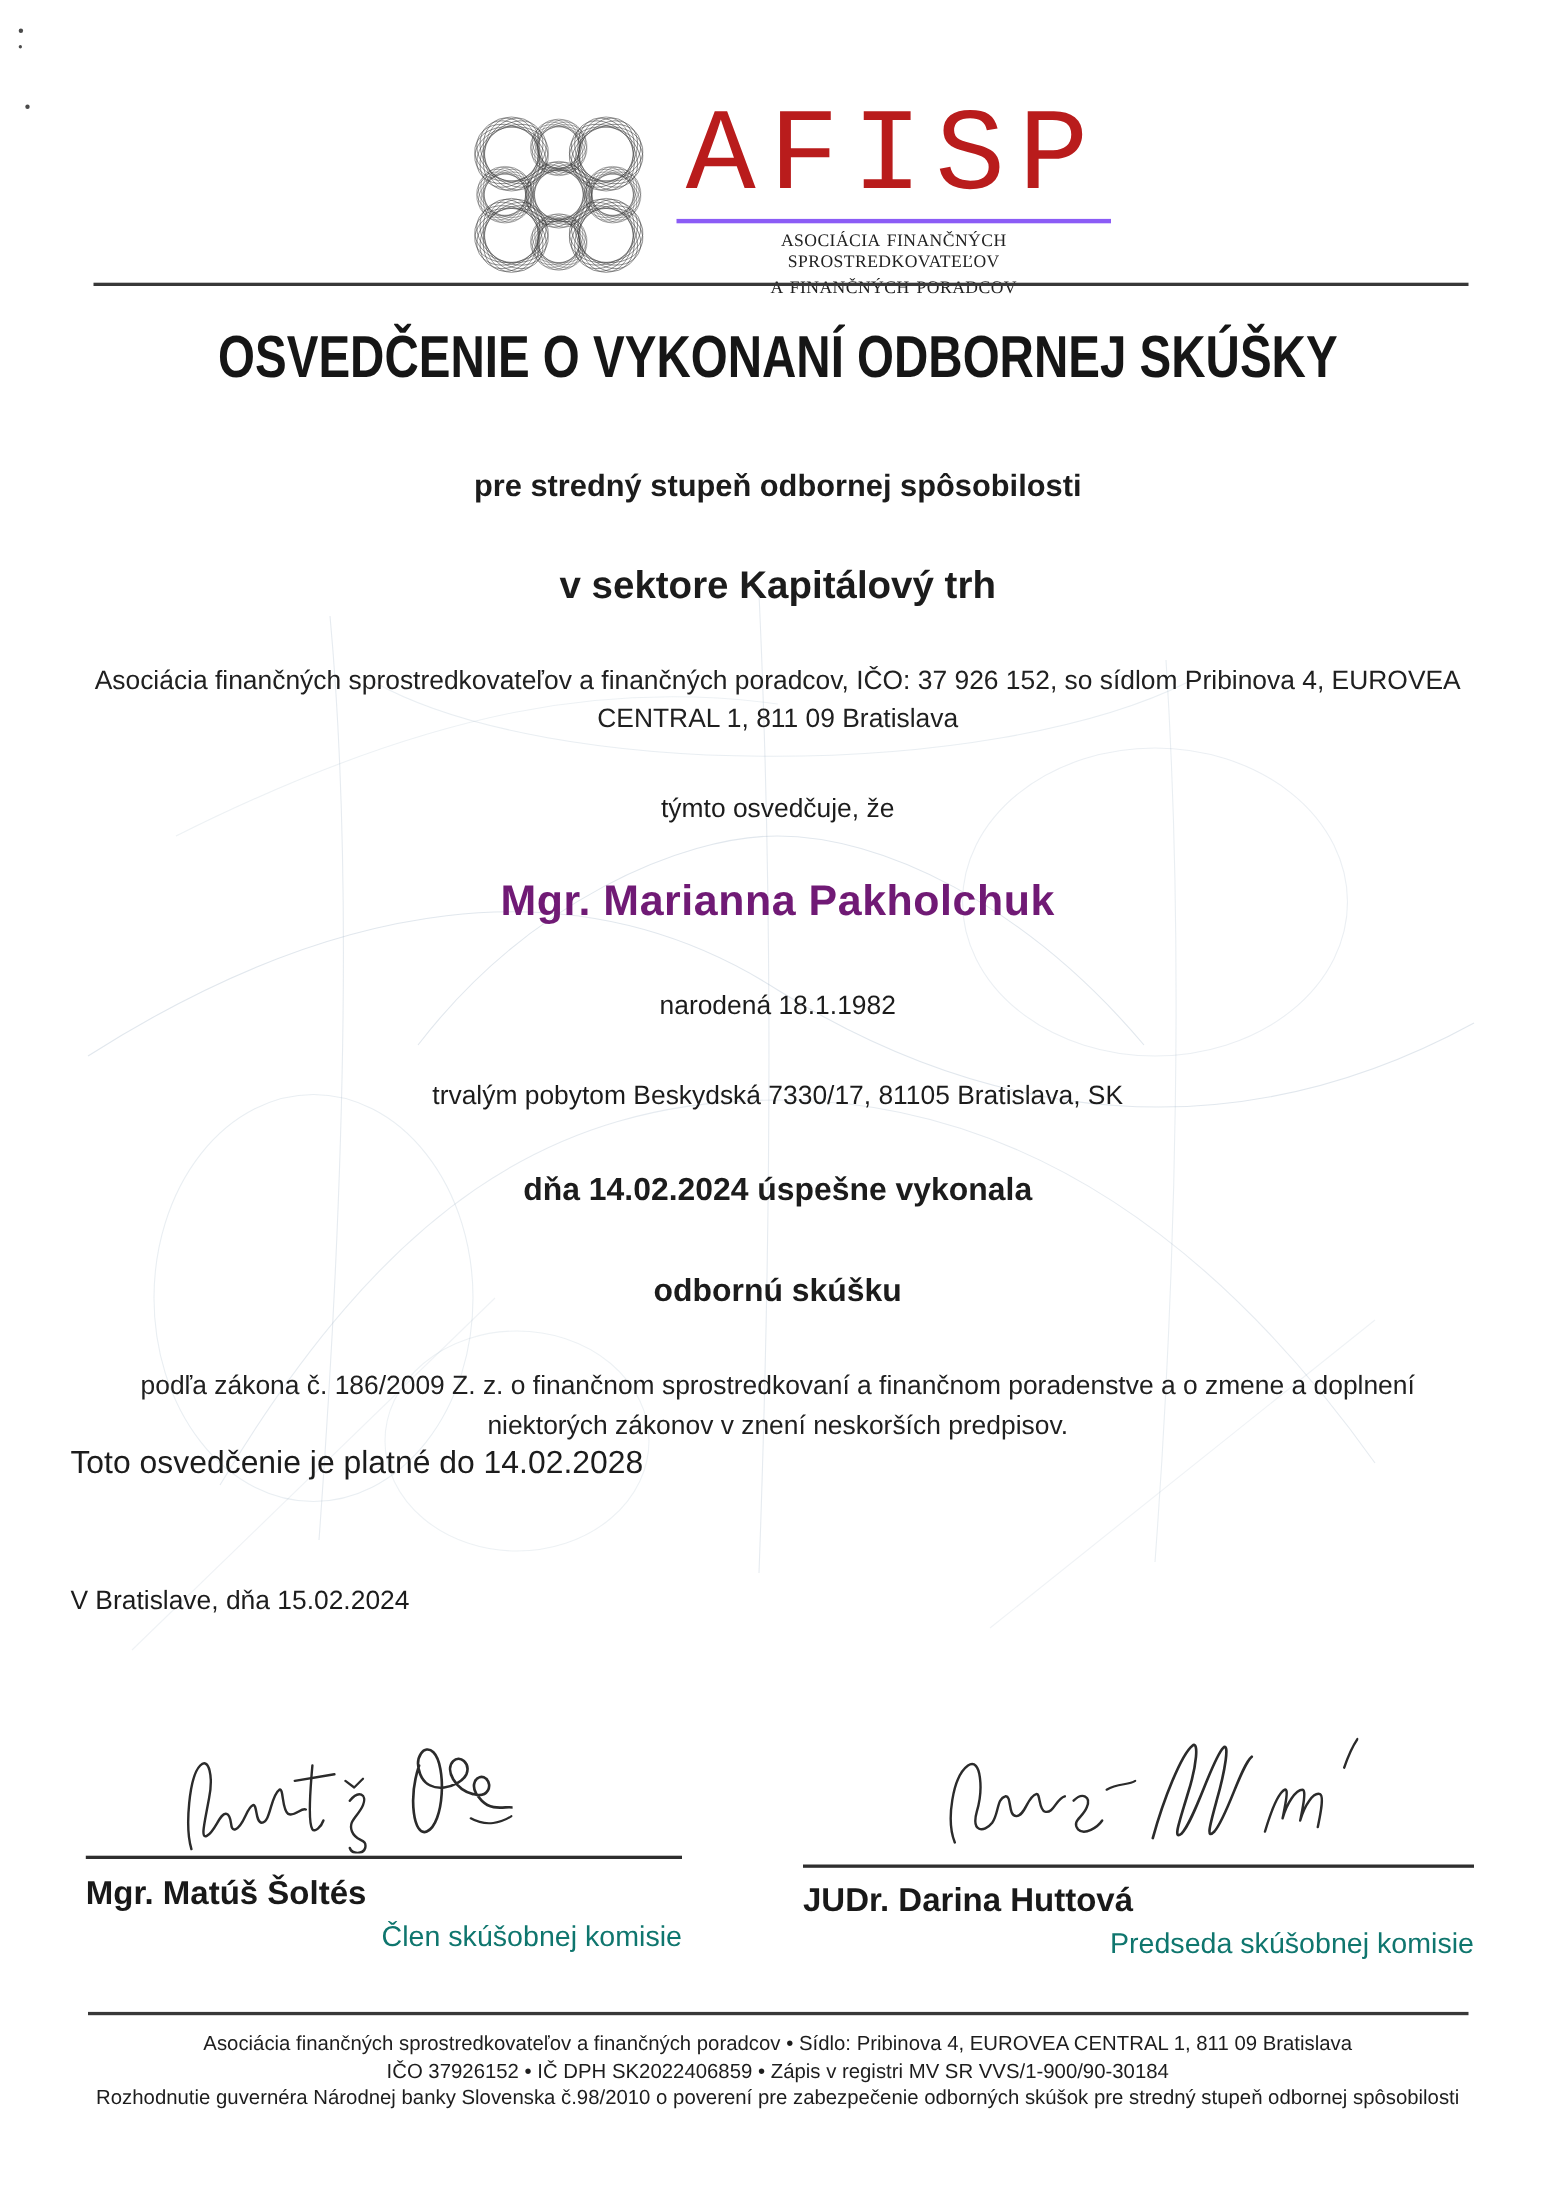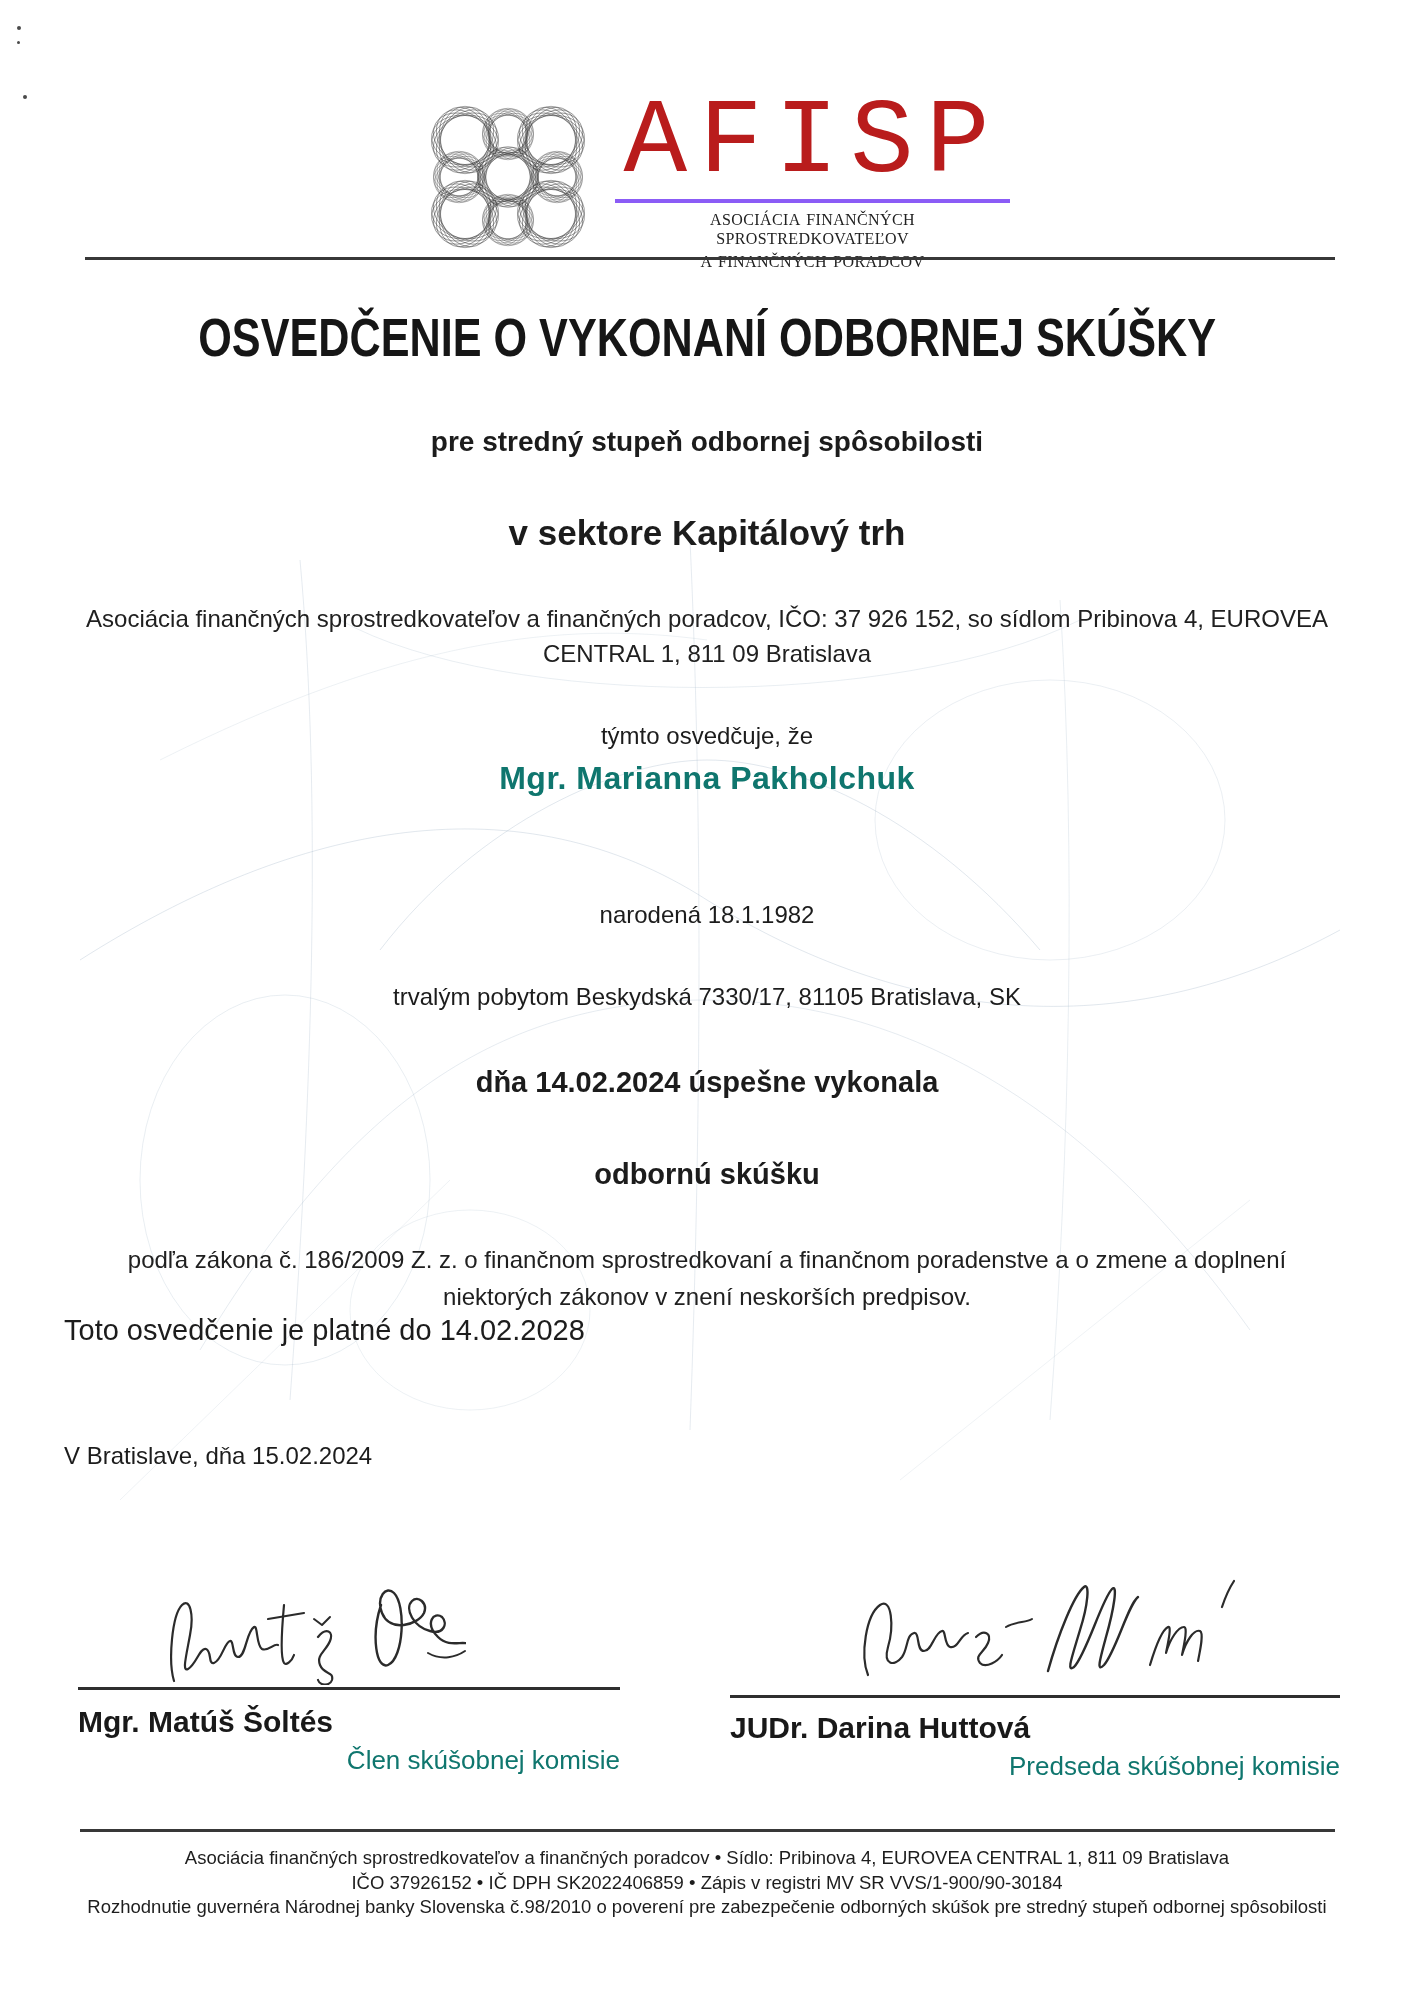--- a/index.html
+++ b/index.html
@@ -14,28 +14,28 @@
   
   .rosette{position:absolute;left:428px;top:104px;}
   .logo-text{position:absolute;left:615px;top:88px;width:395px;text-align:center;}
   .acronym{font-family:Liberation Mono, monospace;font-size:106px;line-height:110px;
            letter-spacing:12px;color:#b91c1c;border-bottom:4px solid #8b5cf6;padding-bottom:1px;}
   .orgline{font-family:"Liberation Serif",serif;font-size:16px;line-height:19px;
            letter-spacing:.4px;word-spacing:2px;color:#222;margin-top:4px;}
   .orgline.first{margin-top:7px;}
   .rule{position:absolute;background:#383838;height:3px;}
   
-  .title{top:306px;}
+  .title{top:294px;}
   .title-inner{display:inline-block;font-size:54px;font-weight:bold;white-space:nowrap;
                transform:scaleX(.8);transform-origin:50% 50%;letter-spacing:0;color:#161616;}
   .level{top:426px;font-size:28px;}
   .sector{top:513px;font-size:35px;}
   .issuer{top:601px;font-size:24px;line-height:35px;white-space:pre-line;color:#202020;}
   .certifies{top:722px;font-size:24px;}
-  .holder{top:760px;font-size:32px;letter-spacing:.5px;color:#0f766e;}
+  .holder{top:798px;font-size:39px;letter-spacing:.5px;color:#701a75;}
   .birth{top:901px;font-size:24px;}
   .residence{top:983px;font-size:24px;}
   .examdate{top:1066px;font-size:29px;}
   .examsub{top:1158px;font-size:29px;}
   .legal{top:1241px;font-size:24px;line-height:37px;white-space:pre-line;color:#202020;}
   .validity{left:64px;top:1314px;font-size:29px;}
   .placedate{left:64px;top:1442px;font-size:24px;}
   
   .sigblock{position:absolute;top:1575px;}
   .sig-left{left:78px;width:542px;}

